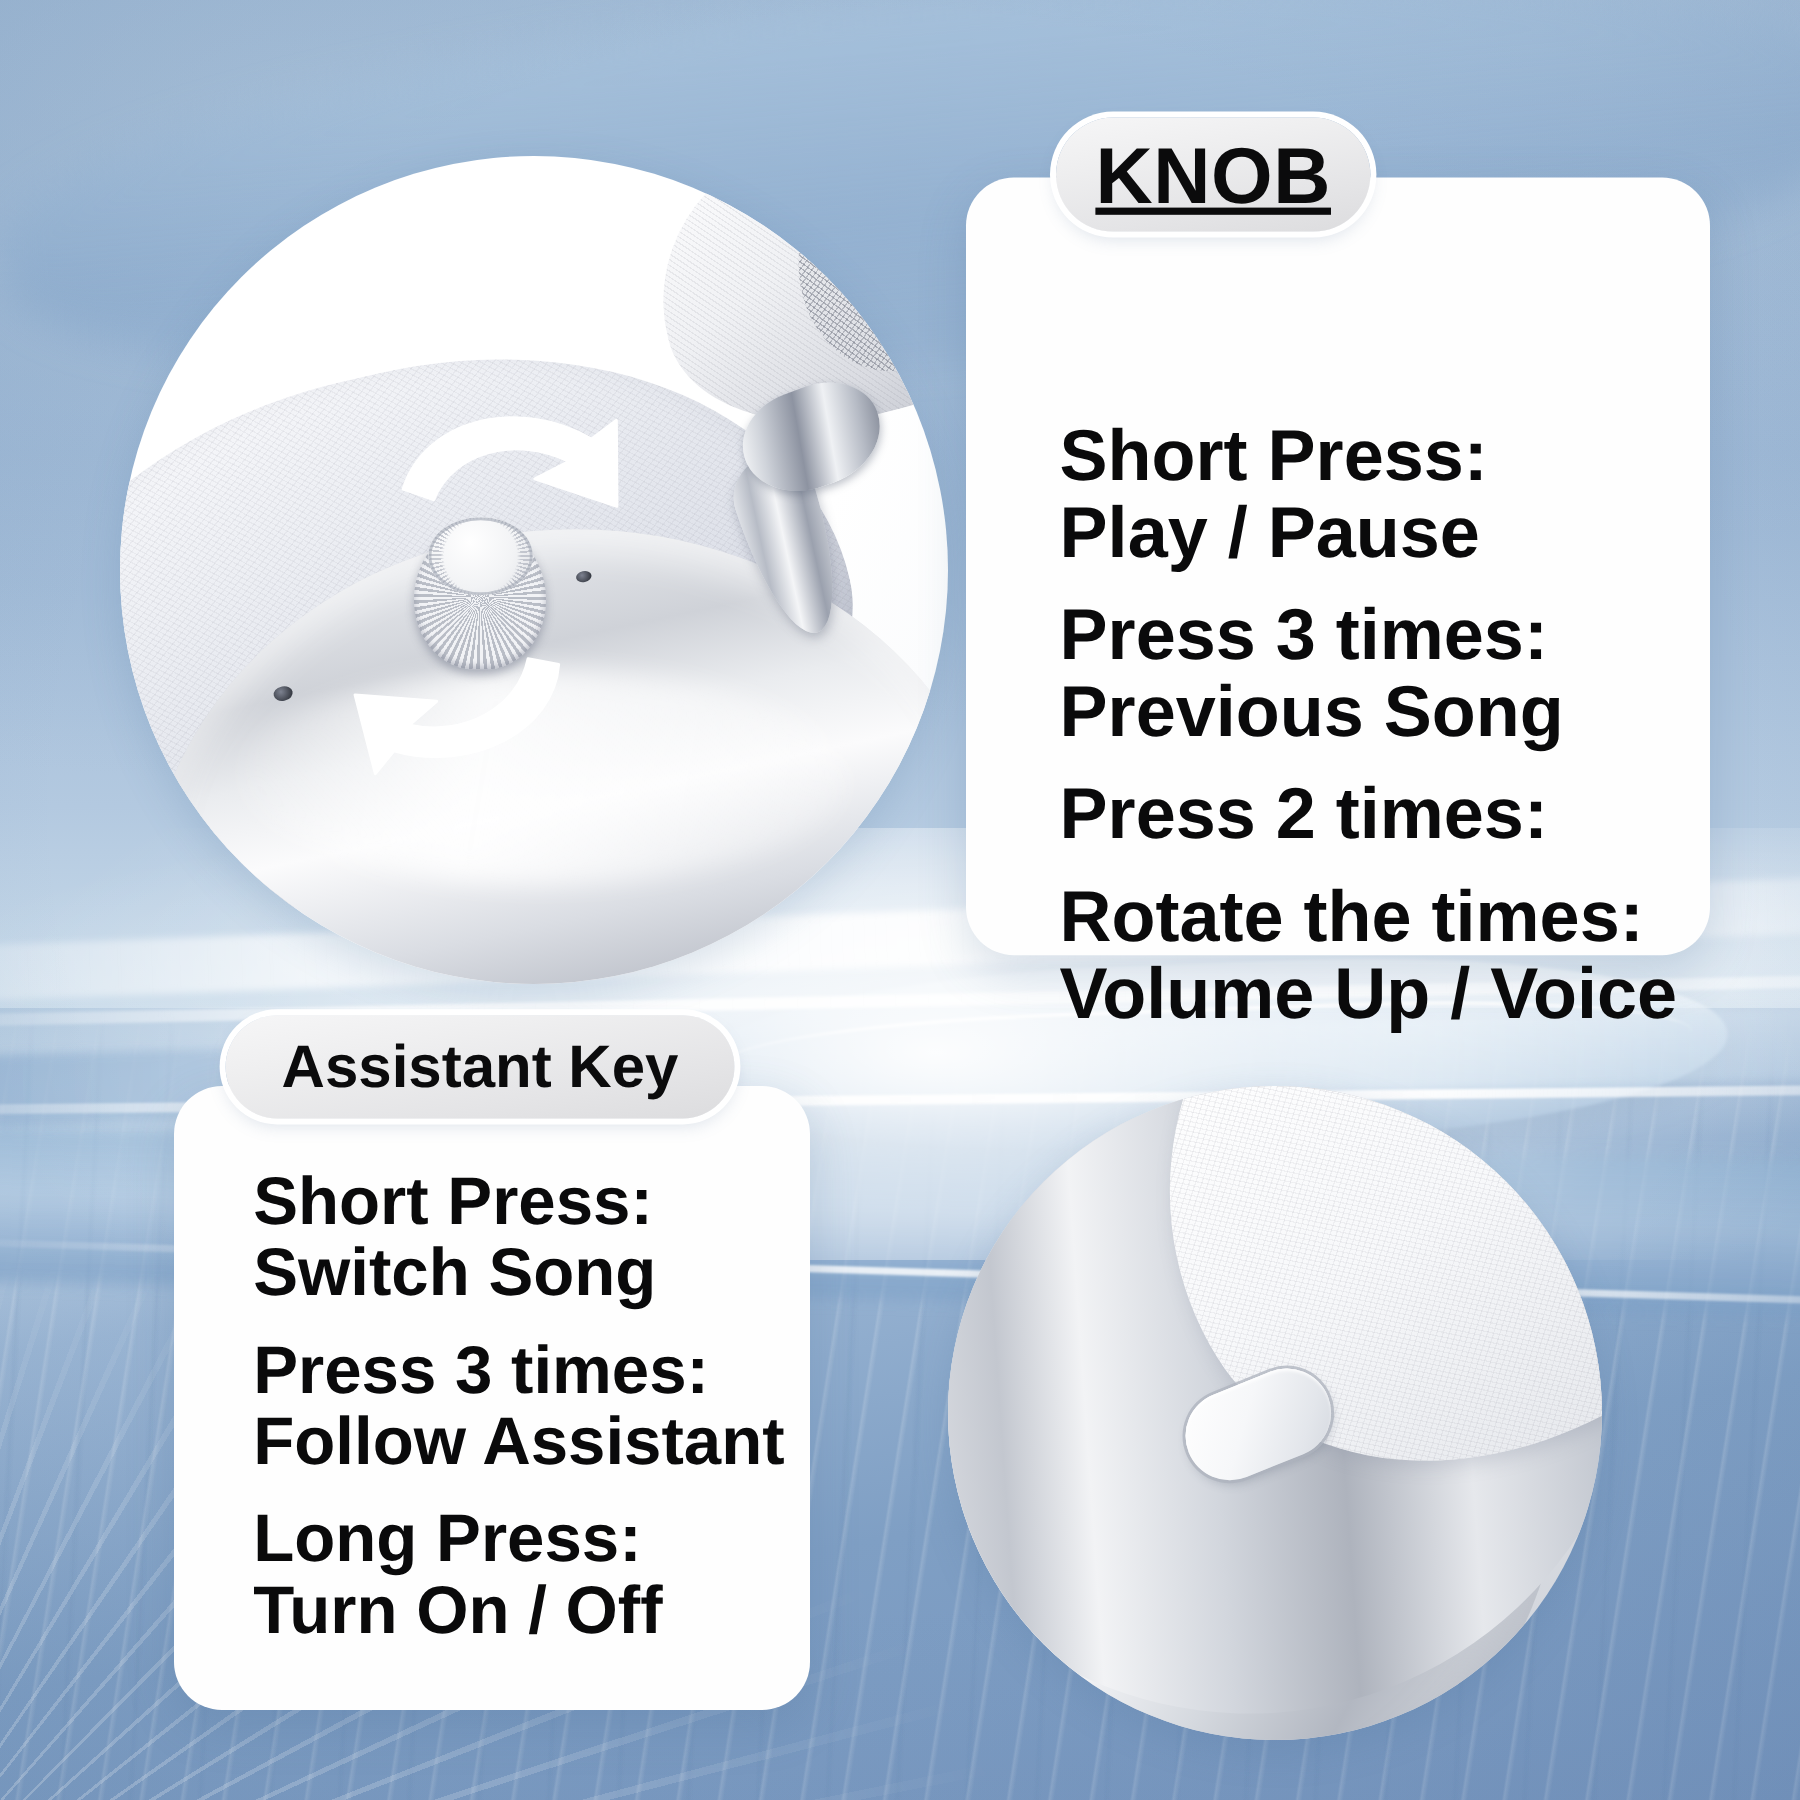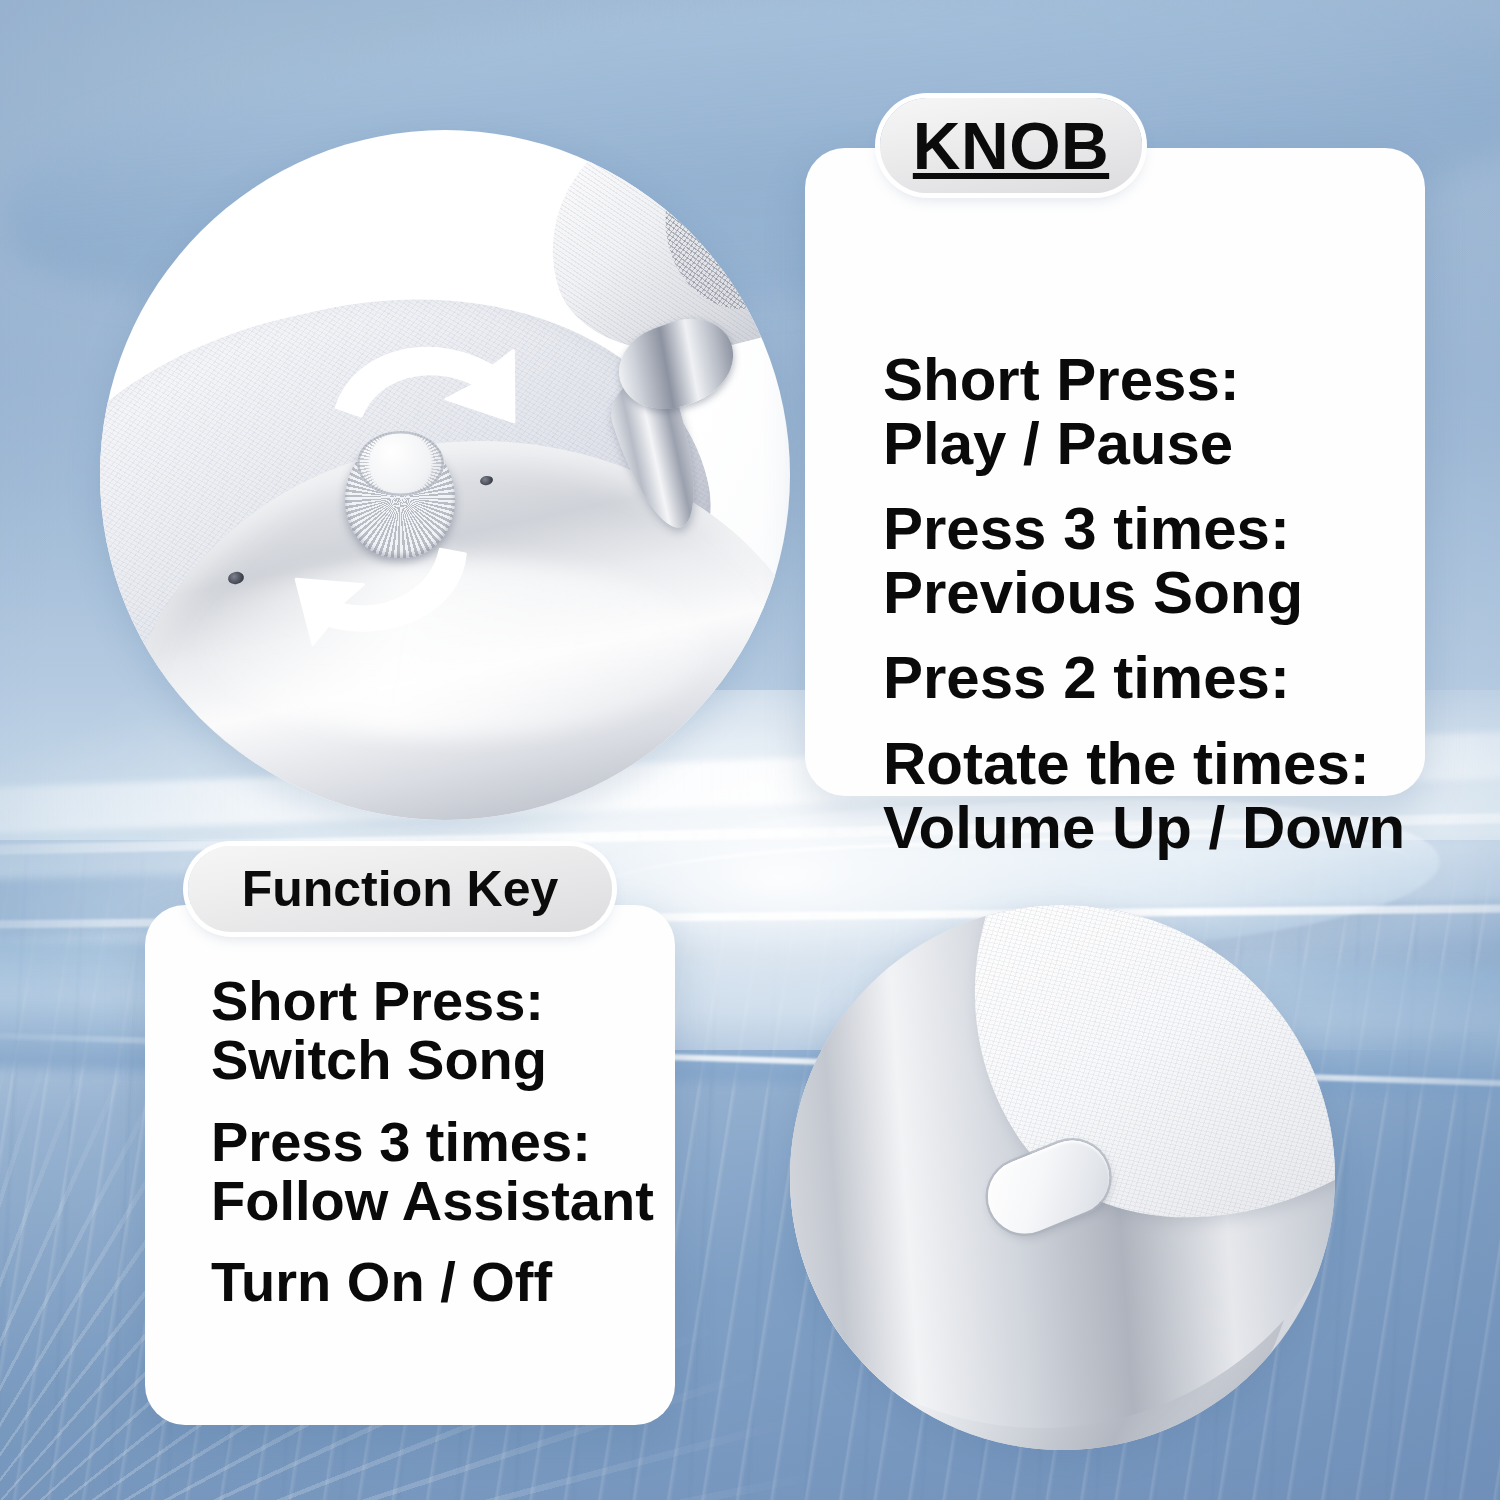--- a/index.html
+++ b/index.html
@@ -404,36 +404,37 @@
       </div>
       <div class="line-group">
         <span class="line">Press 3 times:</span>
         <span class="line">Previous Song</span>
       </div>
       <div class="line-group">
         <span class="line">Press 2 times:</span>
       </div>
       <div class="line-group">
         <span class="line">Rotate the times:</span>
-        <span class="line">Volume Up / Down</span>
+        <span class="line">Volume Up / Voice</span>
       </div>
     </div>
   </div>
   <div class="badge" id="knob-badge">KNOB</div>
 
   <div class="info-card" id="fn-card">
     <div class="card-lines" id="fn-lines">
       <div class="line-group">
         <span class="line">Short Press:</span>
         <span class="line">Switch Song</span>
       </div>
       <div class="line-group">
         <span class="line">Press 3 times:</span>
         <span class="line">Follow Assistant</span>
       </div>
       <div class="line-group">
+        <span class="line">Long Press:</span>
         <span class="line">Turn On / Off</span>
       </div>
     </div>
   </div>
-  <div class="badge" id="fn-badge">Function Key</div>
+  <div class="badge" id="fn-badge">Assistant Key</div>
 
 </div>
 
 </body></html>

